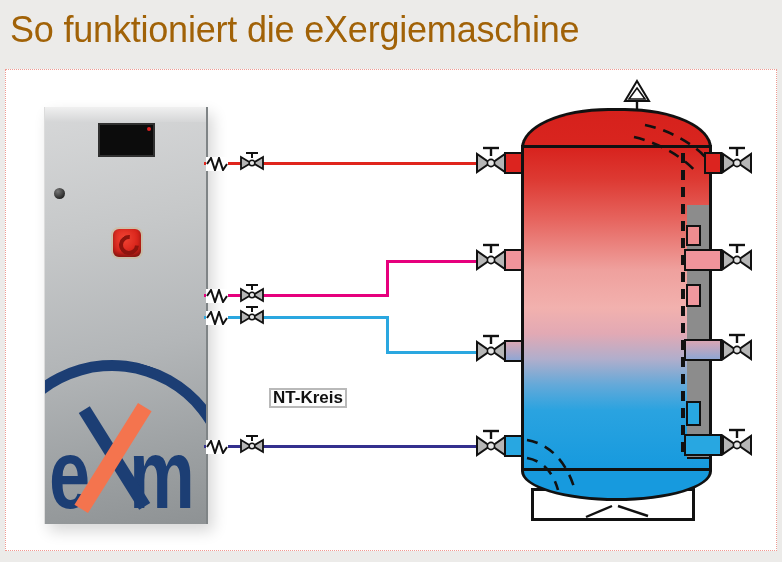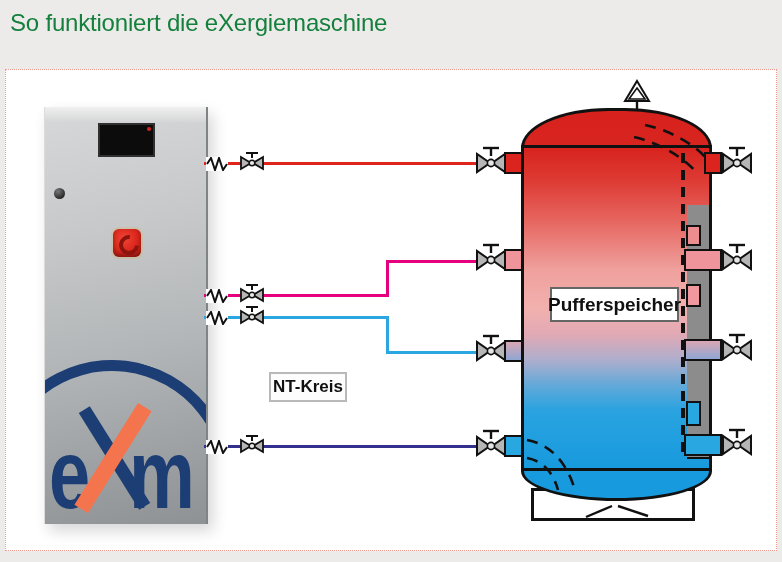--- a/index.html
+++ b/index.html
@@ -1,20 +1,20 @@
 <!DOCTYPE html>
 <html><head>
 <meta charset="utf-8">
 <style>
   html,body{margin:0;padding:0;}
   body{font-family:"Liberation Sans",sans-serif;background:#ecebe9;}
   .stage{position:relative;width:782px;height:562px;background:#ecebe9;overflow:hidden;}
 
   
-  .page-title{position:absolute;left:10px;top:9px;font-size:24px;font-weight:500;color:#15803d;letter-spacing:-.2px;}
+  .page-title{position:absolute;left:10px;top:9px;font-size:36px;font-weight:500;color:#a16207;letter-spacing:-.2px;}
 
   
   .panel{position:absolute;left:5px;top:69px;width:772px;height:482px;box-sizing:border-box;
          background:#ffffff;border:1px dotted #f09a92;}
 
   
   .cabinet{position:absolute;left:44px;top:107px;width:161px;height:417px;overflow:hidden;
            background:linear-gradient(168deg,#d7d8d9 0%,#c6c8c9 30%,#b3b6b8 58%,#9da1a3 82%,#8e9294 100%);
            border-right:2px solid #7f8486;border-left:1px solid #dcdcdc;
            box-shadow:5px 7px 14px rgba(0,0,0,.16);}
@@ -55,21 +55,21 @@
 
   .zig{position:absolute;width:22px;height:14px;}
   .lvalve{position:absolute;width:26px;height:20px;}
   .tvalve{position:absolute;width:32px;height:30px;}
 
   
   .cir-label{position:absolute;box-sizing:border-box;background:#fdfdfd;border:2px solid #b9b9b9;
              font-weight:bold;font-size:17px;color:#111;text-align:center;
              display:flex;align-items:center;justify-content:center;}
   .ht-label{left:270px;top:213px;width:77px;height:31px;}
-  .nt-label{left:269px;top:372px;width:78px;height:30px;}
+  .nt-label{left:269px;top:388px;width:78px;height:20px;}
 
   
   .tank-stand{position:absolute;left:531px;top:488px;width:164px;height:33px;box-sizing:border-box;
               background:#fff;border:3px solid #111;z-index:1;}
   .tank-dome-top{position:absolute;left:521px;top:108px;width:191px;height:40px;box-sizing:border-box;
                  background:linear-gradient(#d6211c,#d9251f);border:3px solid #111;border-bottom:none;
                  border-radius:96px 96px 0 0 / 44px 44px 0 0;z-index:2;}
   .tank-body{position:absolute;left:521px;top:145px;width:191px;height:323px;box-sizing:border-box;
              border-left:3px solid #111;border-right:3px solid #111;border-top:3px solid #111;z-index:2;
              background:linear-gradient(180deg,#d8231e 0%,#dd3a33 10%,#e6635d 22%,#efa09d 38%,
@@ -268,17 +268,14 @@
 
   <svg class="coil-overlay">
     <path d="M645,125 C670,130 695,145 706,158" fill="none" stroke="#111" stroke-width="2.6" stroke-dasharray="11 8"></path>
     <path d="M634,137 C660,143 684,158 696,172" fill="none" stroke="#111" stroke-width="2.6" stroke-dasharray="11 8"></path>
     <path d="M527,440 C550,444 566,462 574,487" fill="none" stroke="#111" stroke-width="2.6" stroke-dasharray="11 8"></path>
     <path d="M527,458 C543,461 553,472 558,490" fill="none" stroke="#111" stroke-width="2.6" stroke-dasharray="11 8"></path>
     <path d="M586,517 L612,506" fill="none" stroke="#111" stroke-width="2.4"></path>
     <path d="M618,506 L648,516" fill="none" stroke="#111" stroke-width="2.4"></path>
   </svg>
 
-  <div class="tank-label">
-      <span>Pufferspeicher</span>
-    </div>
 
 </div>
 
 </body></html>

